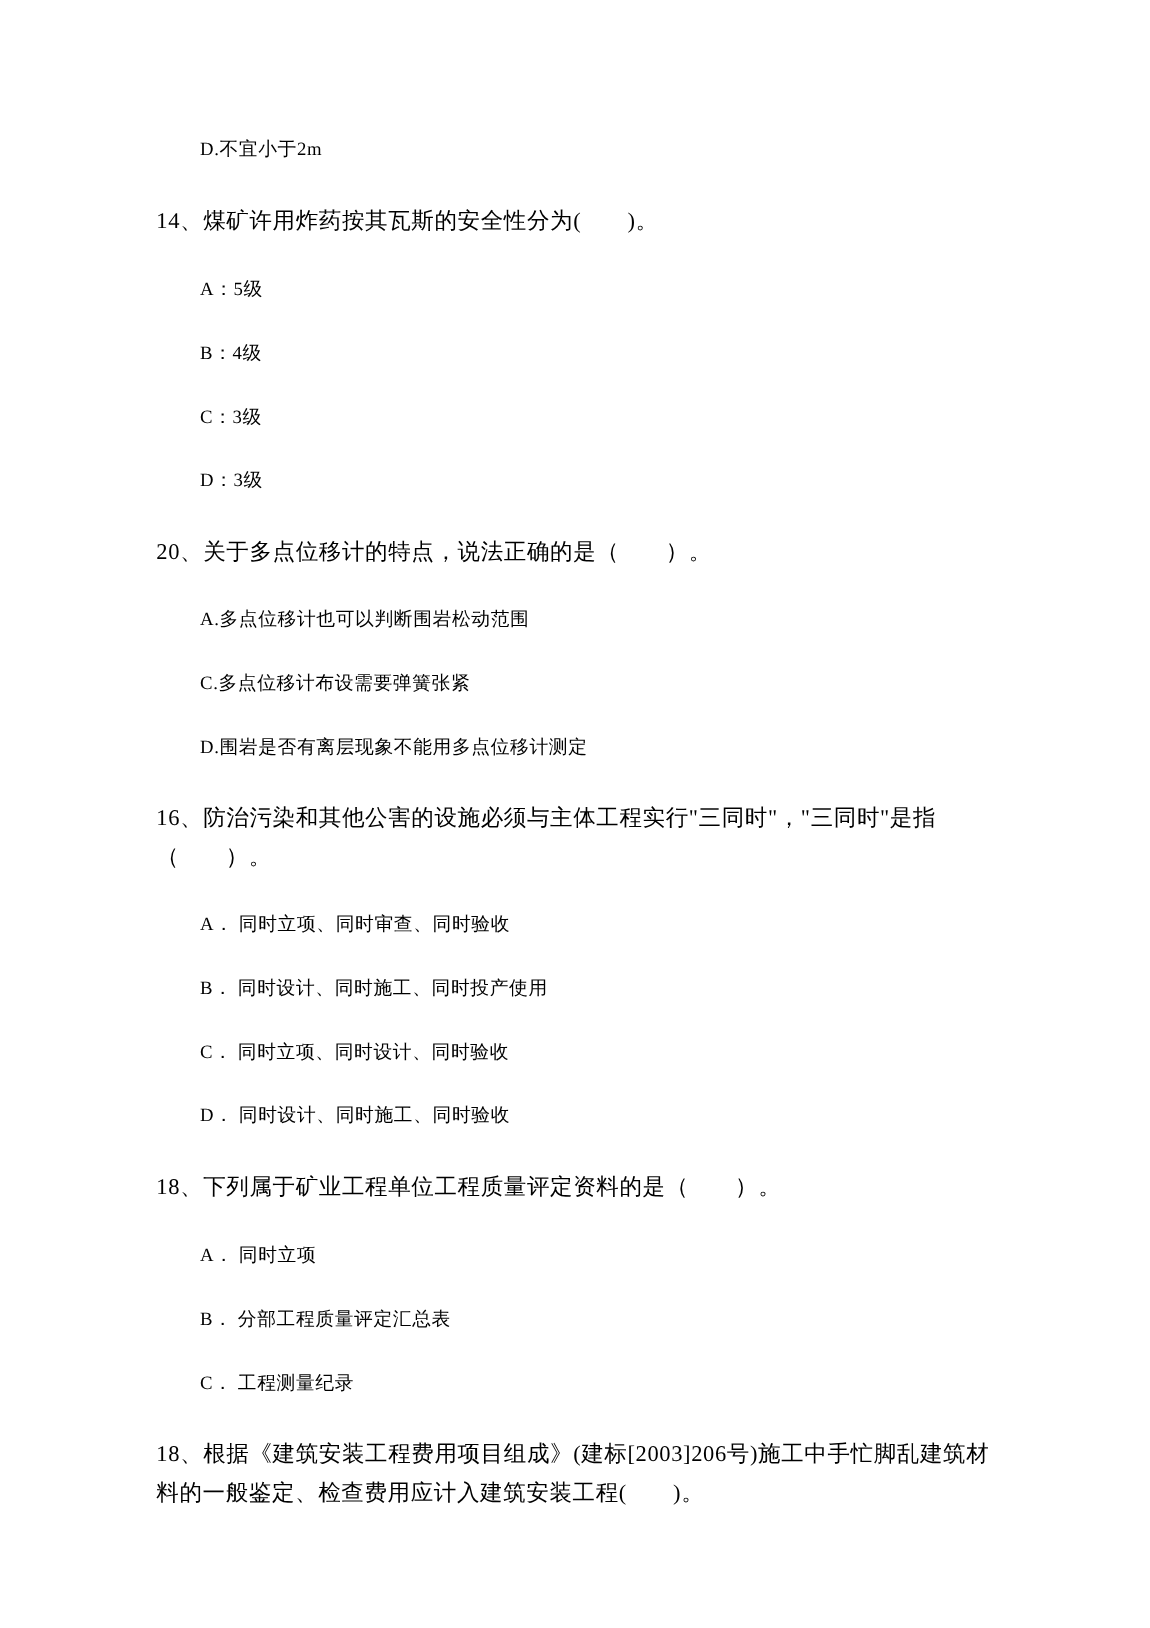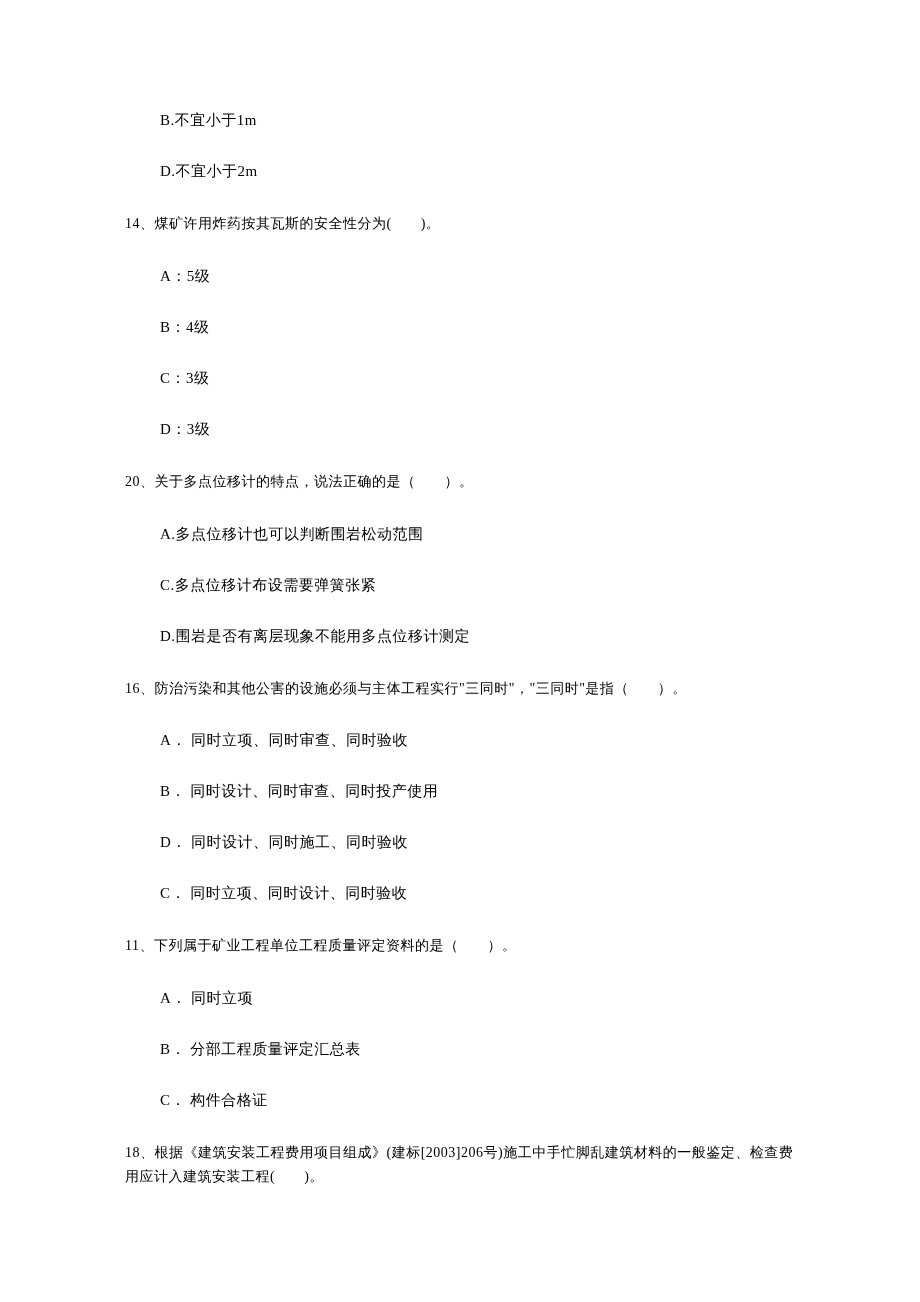--- a/index.html
+++ b/index.html
@@ -17,51 +17,50 @@
     padding: 110px 125px 40px 125px;
     position: relative;
   }
   .option-line {
     font-size: 15px;
     line-height: 1.4;
     margin: 0 0 30px 35px;
     letter-spacing: 0.5px;
   }
   .question-line {
-    font-size: 14px;
+    font-size: 18px;
     line-height: 1.7;
     margin: 0 0 30px 0;
     letter-spacing: 0.5px;
   }
 </style>
 </head>
 <body>
 
 <div class="page">
 
-  <p class="option-line">B.不宜小于1m</p>
   <p class="option-line">D.不宜小于2m</p>
 
   <p class="question-line">14、煤矿许用炸药按其瓦斯的安全性分为(　　)。</p>
   <p class="option-line">A：5级</p>
   <p class="option-line">B：4级</p>
   <p class="option-line">C：3级</p>
   <p class="option-line">D：3级</p>
 
   <p class="question-line">20、关于多点位移计的特点，说法正确的是（　　）。</p>
   <p class="option-line">A.多点位移计也可以判断围岩松动范围</p>
   <p class="option-line">C.多点位移计布设需要弹簧张紧</p>
   <p class="option-line">D.围岩是否有离层现象不能用多点位移计测定</p>
 
   <p class="question-line">16、防治污染和其他公害的设施必须与主体工程实行"三同时"，"三同时"是指（　　）。</p>
   <p class="option-line">A． 同时立项、同时审查、同时验收</p>
-  <p class="option-line">B． 同时设计、同时审查、同时投产使用</p>
+  <p class="option-line">B． 同时设计、同时施工、同时投产使用</p>
+  <p class="option-line">C． 同时立项、同时设计、同时验收</p>
   <p class="option-line">D． 同时设计、同时施工、同时验收</p>
-  <p class="option-line">C． 同时立项、同时设计、同时验收</p>
 
-  <p class="question-line">11、下列属于矿业工程单位工程质量评定资料的是（　　）。</p>
+  <p class="question-line">18、下列属于矿业工程单位工程质量评定资料的是（　　）。</p>
   <p class="option-line">A． 同时立项</p>
   <p class="option-line">B． 分部工程质量评定汇总表</p>
-  <p class="option-line">C． 构件合格证</p>
+  <p class="option-line">C． 工程测量纪录</p>
 
   <p class="question-line">18、根据《建筑安装工程费用项目组成》(建标[2003]206号)施工中手忙脚乱建筑材料的一般鉴定、检查费用应计入建筑安装工程(　　)。</p>
 
 </div>
 
 </body></html>

